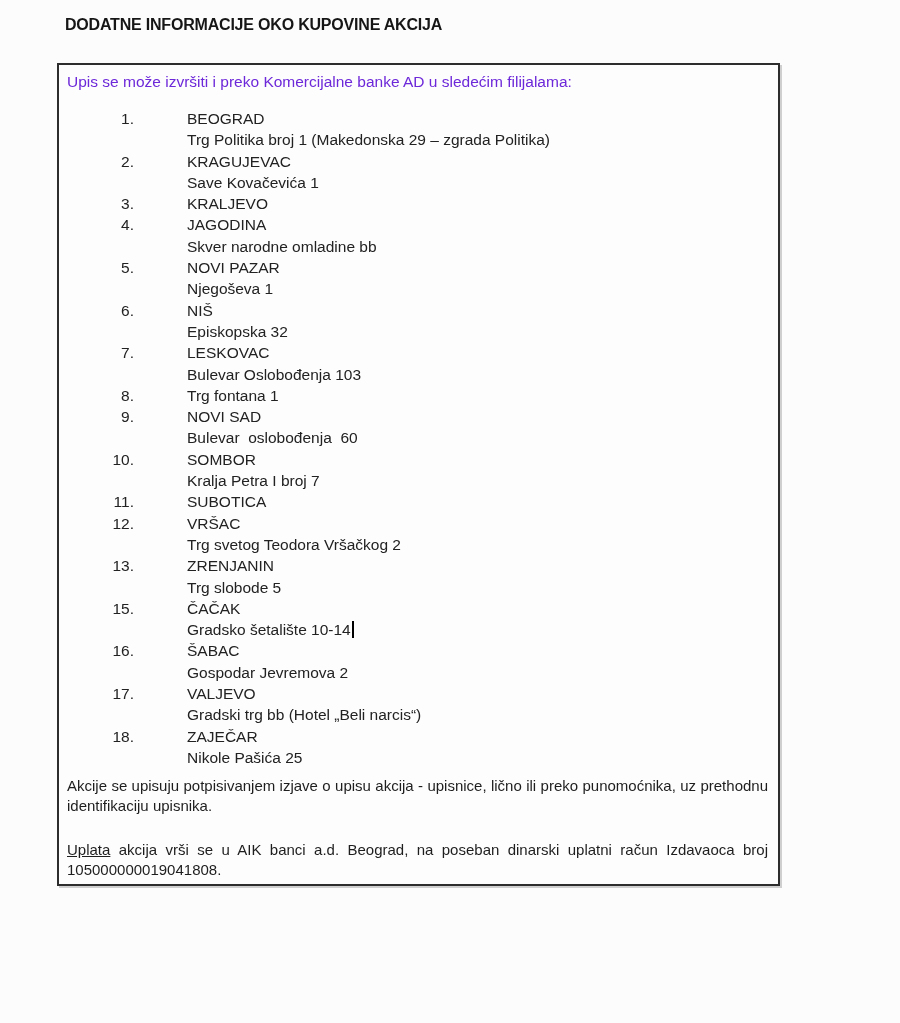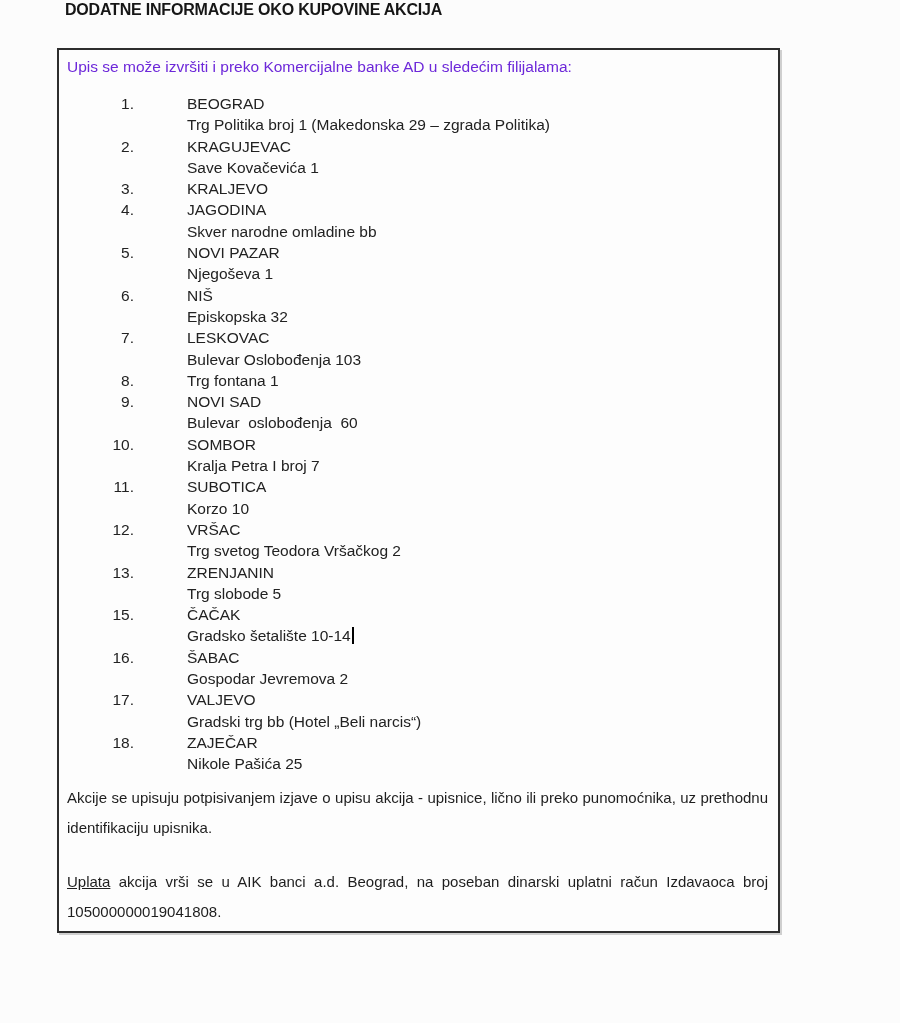--- a/index.html
+++ b/index.html
@@ -8,20 +8,21 @@
     width: 900px;
     height: 1023px;
     font-family: "Liberation Sans", "DejaVu Sans", sans-serif;
     color: #1b1b1b;
     overflow: hidden;
   }
   .page {
     position: relative;
     width: 825px;
     height: 1023px;
+    padding-top: 15px;
   }
   .doc-title {
     margin-left: 65px;
     margin-right: 45px;
     font-size: 16px;
     font-weight: bold;
     letter-spacing: -0.2px;
     color: #161616;
     line-height: 20px;
   }
@@ -64,21 +65,21 @@
   .caret {
     display: inline-block;
     width: 2px;
     height: 17px;
     background: #000;
     margin-left: 1px;
     vertical-align: text-bottom;
   }
   .para {
     font-size: 15px;
-    line-height: 30px;
+    line-height: 20px;
     text-align: justify;
     color: #1e1e1e;
     margin-top: 8px;
   }
   .para-payment {
     margin-top: 24px;
   }
   .underline { text-decoration: underline; }
 </style>
 </head>
@@ -147,21 +148,20 @@
 
   <div class="branch-row">
     <div class="branch-num">10.</div>
     <div class="branch-city">SOMBOR</div>
     <div class="branch-address-line"><span>Kralja Petra I broj 7</span></div>
   </div>
 
   <div class="branch-row">
     <div class="branch-num">11.</div>
     <div class="branch-city">SUBOTICA</div>
-    <div class="branch-address-line"><span>Korzo 10</span></div>
   </div>
 
   <div class="branch-row">
     <div class="branch-num">12.</div>
     <div class="branch-city">VRŠAC</div>
     <div class="branch-address-line"><span>Trg svetog Teodora Vršačkog 2</span></div>
   </div>
 
   <div class="branch-row">
     <div class="branch-num">13.</div>

